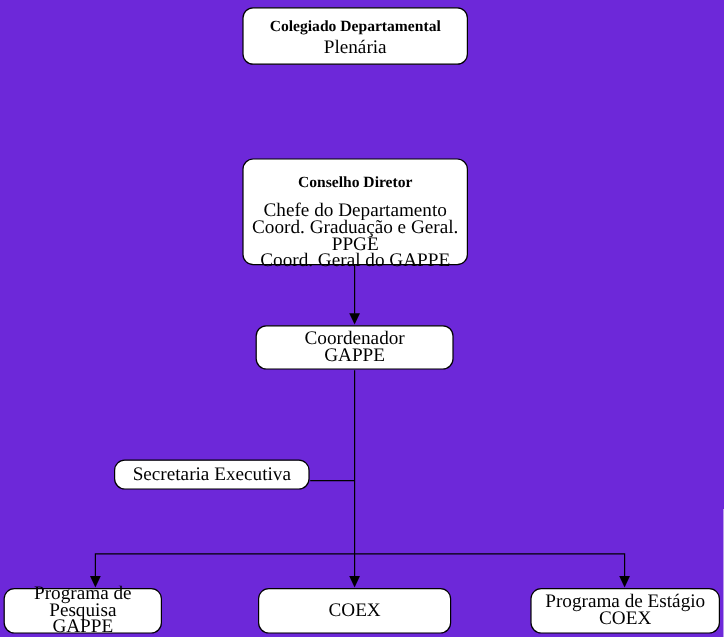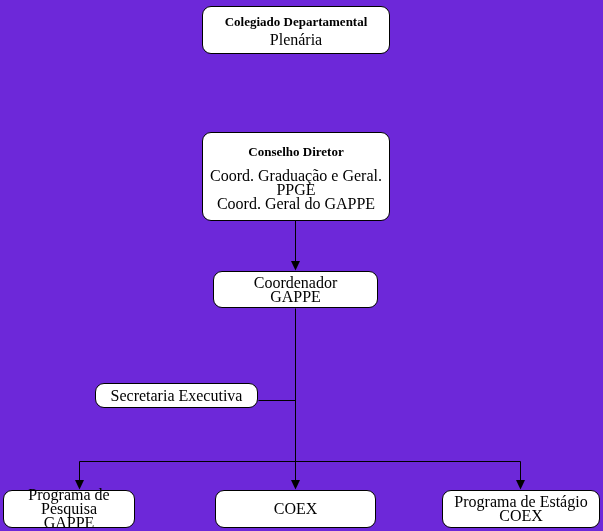--- a/index.html
+++ b/index.html
@@ -85,20 +85,21 @@
     </g>
   </svg>
 
   <div class="node" id="node-colegiado">
     <div class="title">Colegiado Departamental</div>
     <div class="line">Plenária</div>
   </div>
 
   <div class="node" id="node-conselho">
     <div class="title">Conselho Diretor</div>
+    <div class="line">Chefe do Departamento</div>
     <div class="line">Coord. Graduação e Geral. PPGE</div>
     <div class="line">Coord. Geral do GAPPE</div>
   </div>
 
   <div class="node" id="node-coordenador">
     <div class="line">Coordenador</div>
     <div class="line">GAPPE</div>
   </div>
 
   <div class="node" id="node-secretaria">

